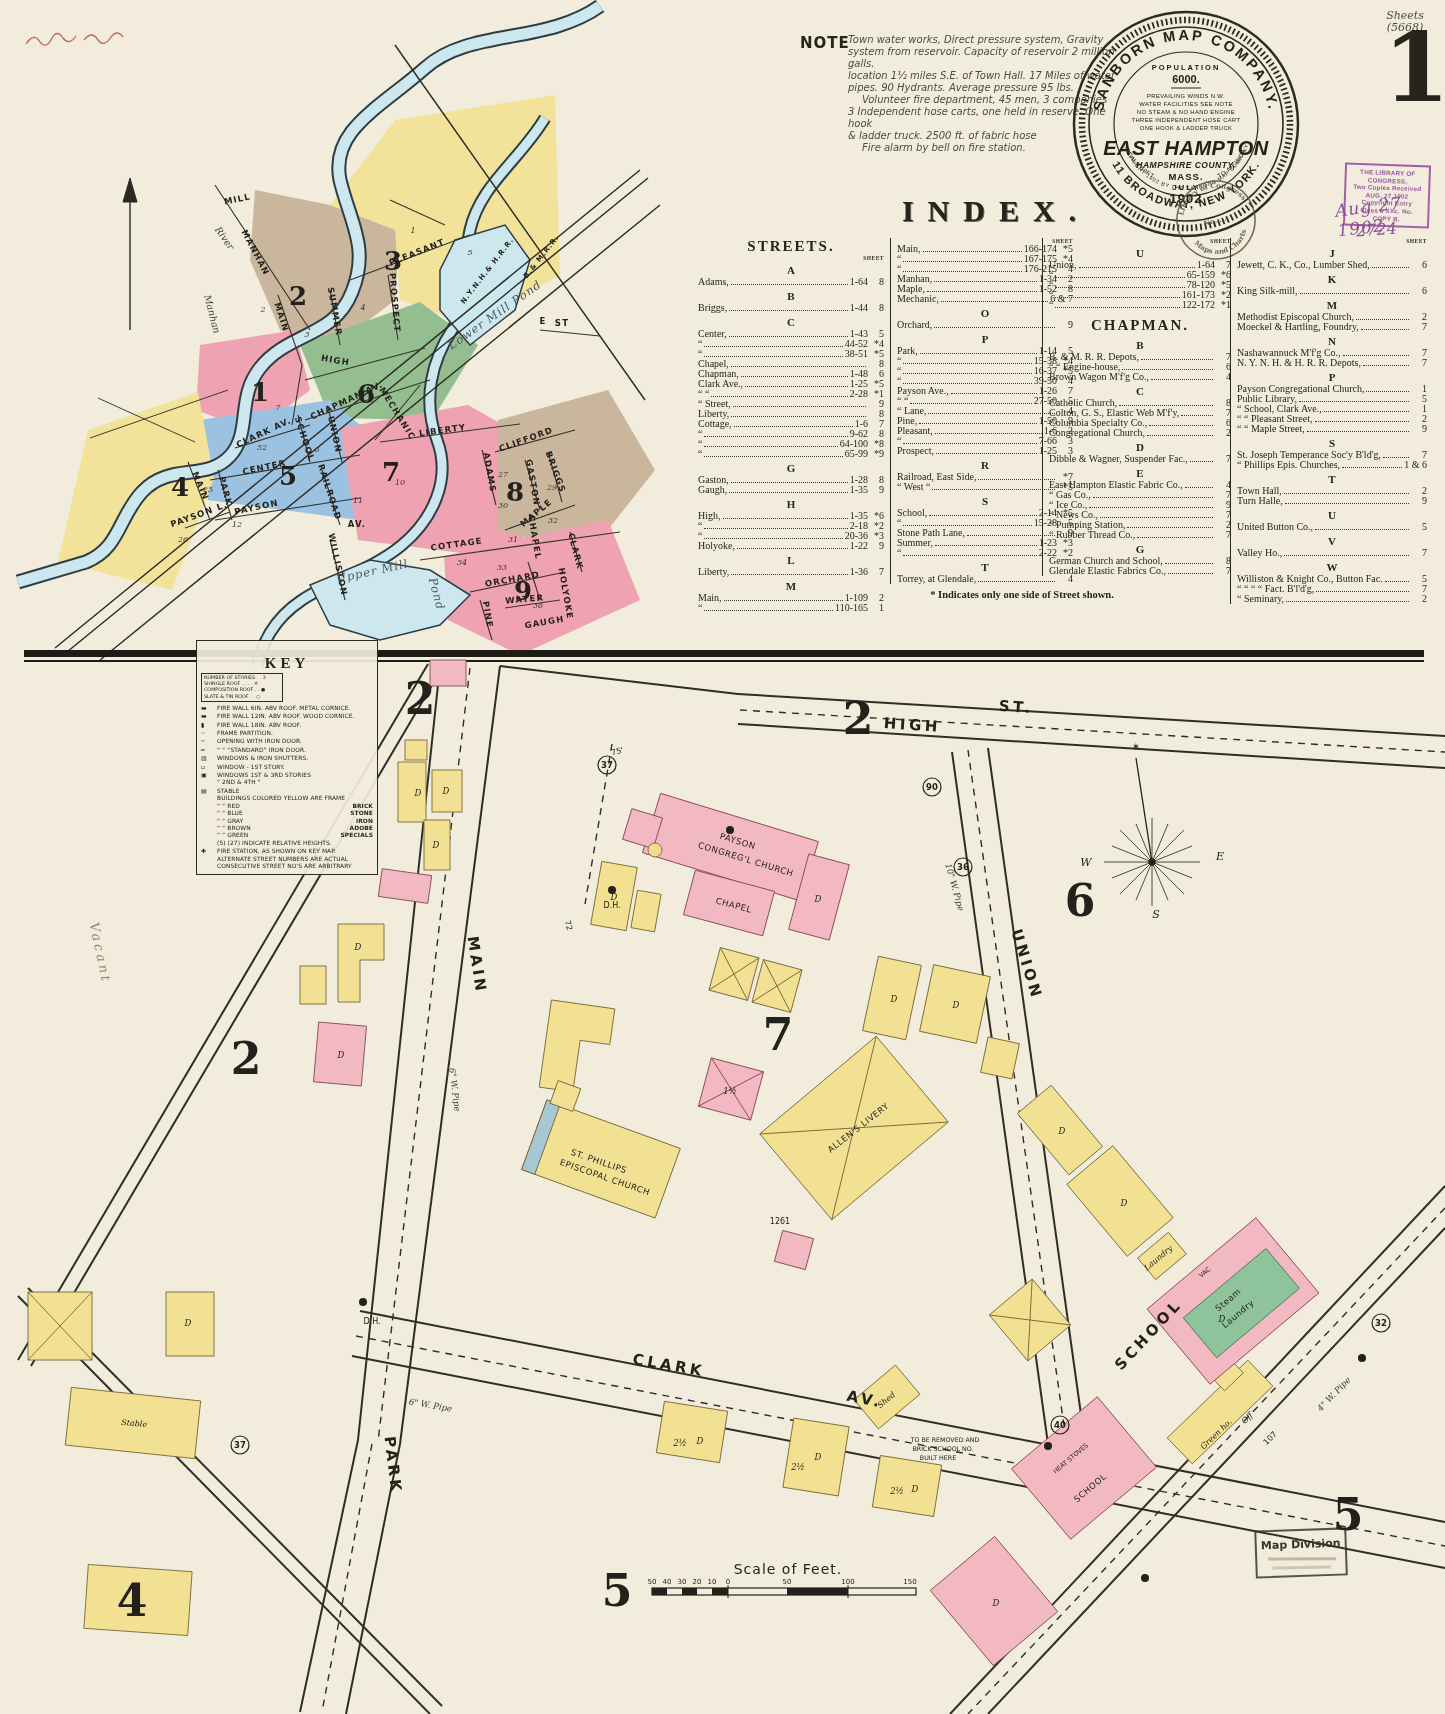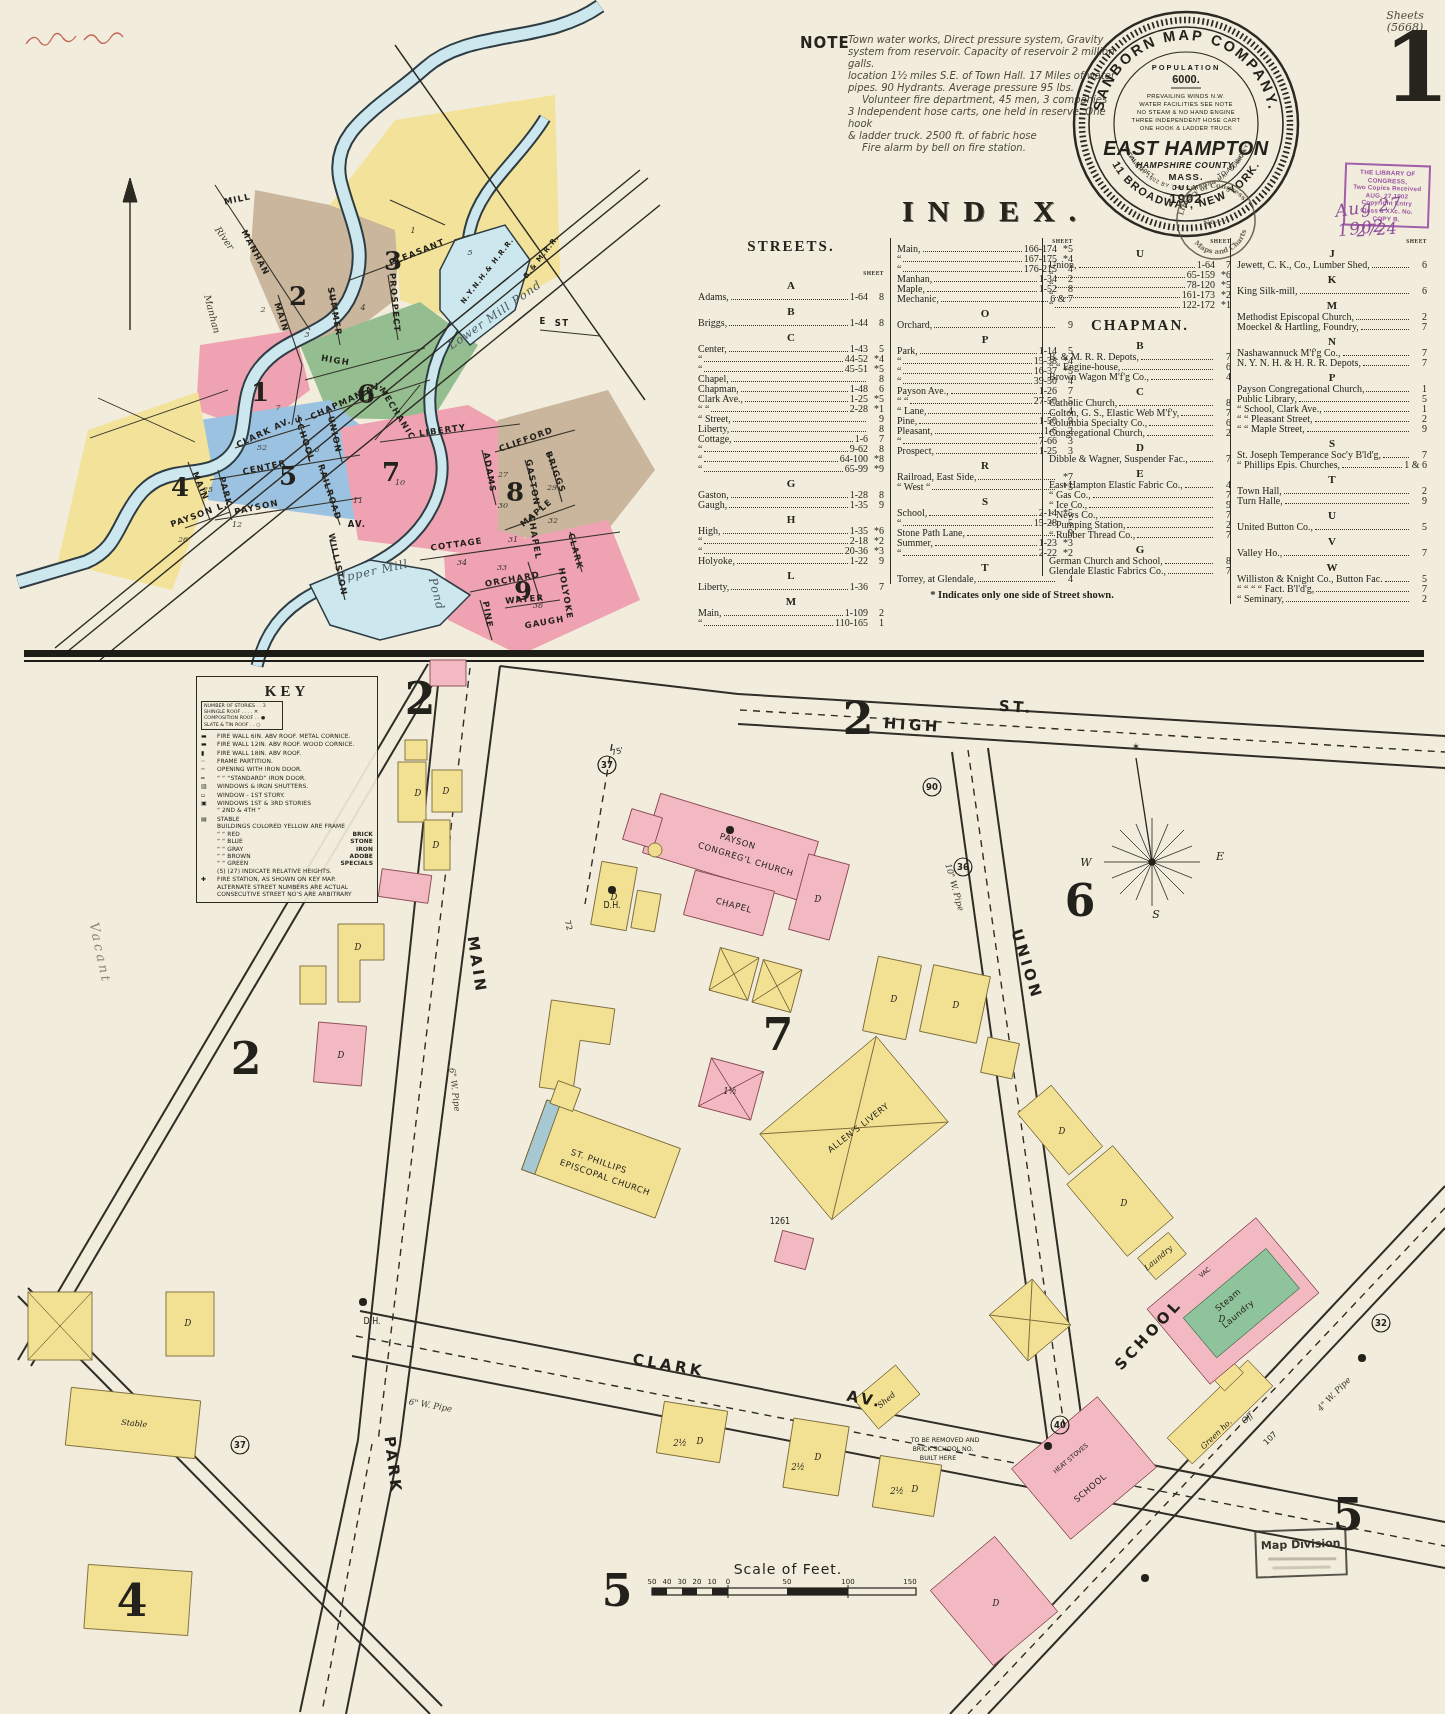--- a/index.html
+++ b/index.html
@@ -24,40 +24,40 @@
              transform:rotate(2deg);text-align:center;color:#9c58a4;font-size:6.3px;line-height:7.6px;
              font-weight:bold;letter-spacing:.2px;background:rgba(255,255,255,.0);}
   .loc-script{font-family:"DejaVu Serif",serif;font-style:italic;color:#8d4f97;}
   .script1{left:1336px;top:194px;font-size:17px;transform:rotate(-7deg);letter-spacing:1px;}
   .script2{left:1356px;top:220px;font-size:16px;transform:rotate(-4deg);}
 
   
   .index-title{left:856px;top:194px;width:280px;text-align:center;font-family:"Liberation Serif",serif;
                font-weight:bold;font-size:30px;letter-spacing:14px;text-shadow:1px 1px 0 #6d685c;}
   .idx-col{top:238px;font-family:"Liberation Serif",serif;font-size:10px;}
-  .idx-col .col-head{text-align:center;font-weight:bold;font-size:15px;letter-spacing:2px;margin-bottom:15px;}
+  .idx-col .col-head{text-align:center;font-weight:bold;font-size:15px;letter-spacing:2px;margin-bottom:0;}
   .sheet-lbl{text-align:right;font-size:5.5px;font-weight:bold;letter-spacing:.5px;color:#33302a;}
   .idx-row{display:flex;align-items:baseline;line-height:9.8px;white-space:nowrap;}
   .idx-row .i-n{flex:0 0 auto;}
   .idx-row .i-dots{flex:1 1 auto;border-bottom:1px dotted #3a372f;margin:0 2px 2px 2px;min-width:4px;}
   .idx-row .i-r{flex:0 0 auto;text-align:right;}
   .idx-row .i-s{flex:0 0 16px;text-align:right;}
   .idx-row.h{display:block;text-align:center;font-weight:bold;font-size:11px;line-height:14px;margin-top:2px;}
   .idx-row.title{display:block;text-align:center;font-weight:bold;font-size:15px;letter-spacing:2px;line-height:22px;margin-top:4px;}
   .col-sep{border-left:1px solid #2c2a23;}
   .idx-foot{left:812px;top:576px;width:420px;text-align:center;font-family:"Liberation Serif",serif;
             font-weight:bold;font-size:10.5px;margin-top:13px;}
 
   
   .divider{left:24px;top:650px;width:1400px;}
   .divider .bar1{height:7px;background:#1e1c17;}
   .divider .bar2{height:2px;background:#1e1c17;margin-top:3px;}
 
   
-  .keybox{left:196px;top:676px;width:172px;border:1.2px solid #2c2a23;padding:6px 4px 4px 4px;
+  .keybox{left:196px;top:640px;width:172px;border:1.2px solid #2c2a23;padding:14px 4px 4px 4px;
           background:rgba(241,236,219,.92);font-family:"DejaVu Sans",sans-serif;}
   .key-title{text-align:center;font-family:"Liberation Serif",serif;font-weight:bold;font-size:15px;letter-spacing:4px;}
   .key-mini{border:1px solid #2c2a23;width:76px;padding:1px 2px;font-size:4.8px;line-height:6.2px;margin:1px 0 2px 0;}
   .key-row{display:flex;align-items:baseline;font-size:5.9px;line-height:7.4px;letter-spacing:.1px;}
   .key-row .k-s{flex:0 0 16px;font-size:6px;color:#1e1c17;}
   .key-row .k-t{flex:1 1 auto;}
   .key-row .k-t2{flex:0 0 auto;margin-left:6px;font-weight:bold;}
 
   
   svg text{text-anchor:middle;fill:#23211b;}
@@ -385,21 +385,21 @@
         <div class="idx-row">
           <span class="i-n">“</span>
           <span class="i-dots"></span>
           <span class="i-r">44-52</span>
           <span class="i-s">*4</span>
         </div>
 
         <div class="idx-row">
           <span class="i-n">“</span>
           <span class="i-dots"></span>
-          <span class="i-r">45-51</span>
+          <span class="i-r">38-51</span>
           <span class="i-s">*5</span>
         </div>
 
         <div class="idx-row">
           <span class="i-n">Chapel,</span>
           <span class="i-dots"></span>
           <span class="i-r"></span>
           <span class="i-s">8</span>
         </div>
 

